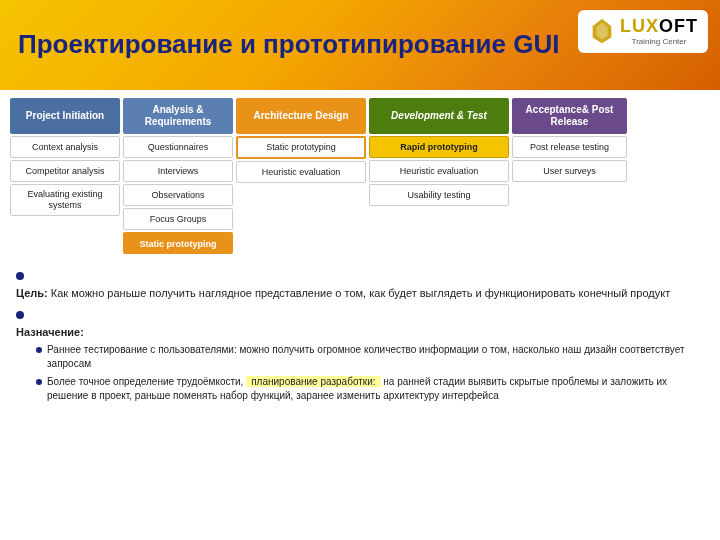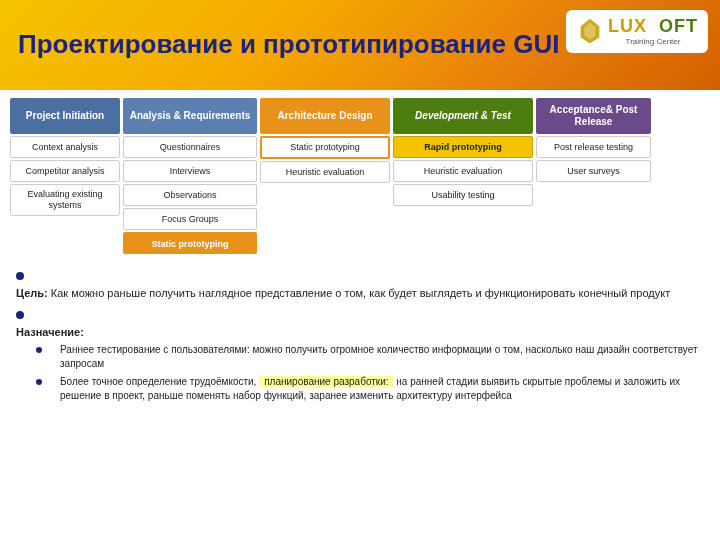--- a/index.html
+++ b/index.html
@@ -47,21 +47,21 @@
       gap: 4px;
     }
 
     .logo-text {
       font-size: 18px;
       font-weight: bold;
       color: #555;
       letter-spacing: 1px;
     }
     .logo-text .lux { color: #c8a000; }
-    .logo-text .oft { color: #4d7c0f; margin-left: 12px; }
+    .logo-text .oft { color: #000000; }
     .logo-subtitle {
       font-size: 8px;
       color: #555;
       text-align: center;
       line-height: 1.2;
     }
     .logo-icon {
       width: 28px;
       height: 28px;
     }
@@ -119,21 +119,21 @@
       line-height: 1.2;
       color: #222;
     }
 
     .item-orange-border { border: 2px solid #e8921a; }
     .item-orange-bg { background: #e8921a; color: #fff; font-weight: bold; border: none; }
     .item-highlight { background: #f5c400; font-weight: bold; border: 1px solid #c8a000; }
 
     
     .col-1 { width: 110px; }
-    .col-2 { width: 134px; }
+    .col-2 { width: 110px; }
     .col-3 { width: 130px; }
     .col-4 { width: 140px; }
     .col-5 { width: 115px; }
 
     
     .content-area {
       padding: 8px 16px 6px 16px;
     }
 
     .bullet-main {
@@ -164,21 +164,21 @@
     }
 
     .sub-bullets {
       margin-left: 20px;
       margin-top: 2px;
     }
 
     .sub-bullet {
       display: flex;
       align-items: flex-start;
-      gap: 18px;
+      gap: 5px;
       margin-bottom: 4px;
     }
 
     .sub-bullet .sub-icon {
       width: 6px;
       height: 6px;
       background: #1a237e;
       border-radius: 50%;
       margin-top: 4px;
       flex-shrink: 0;

